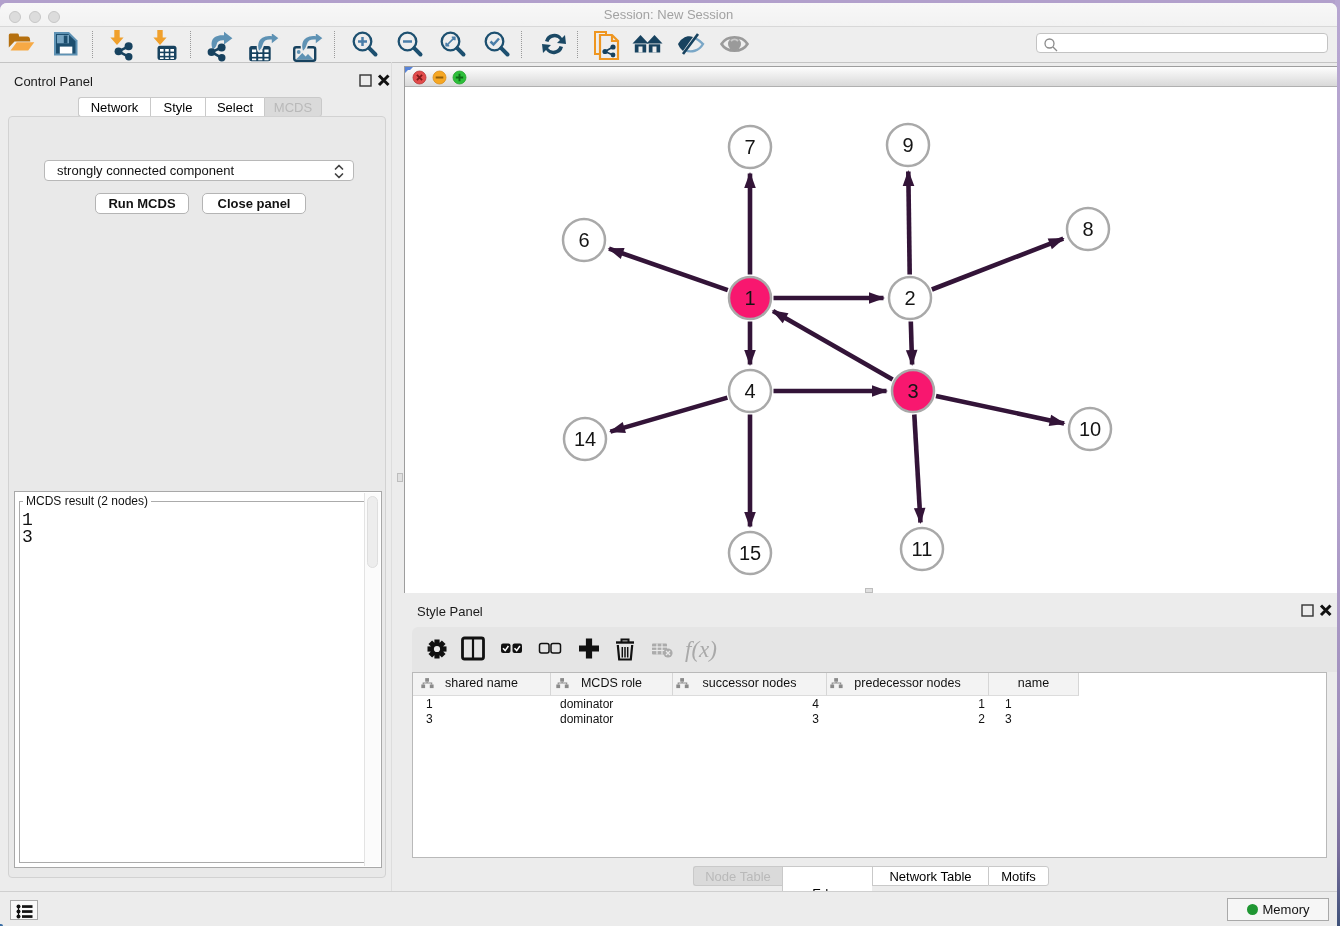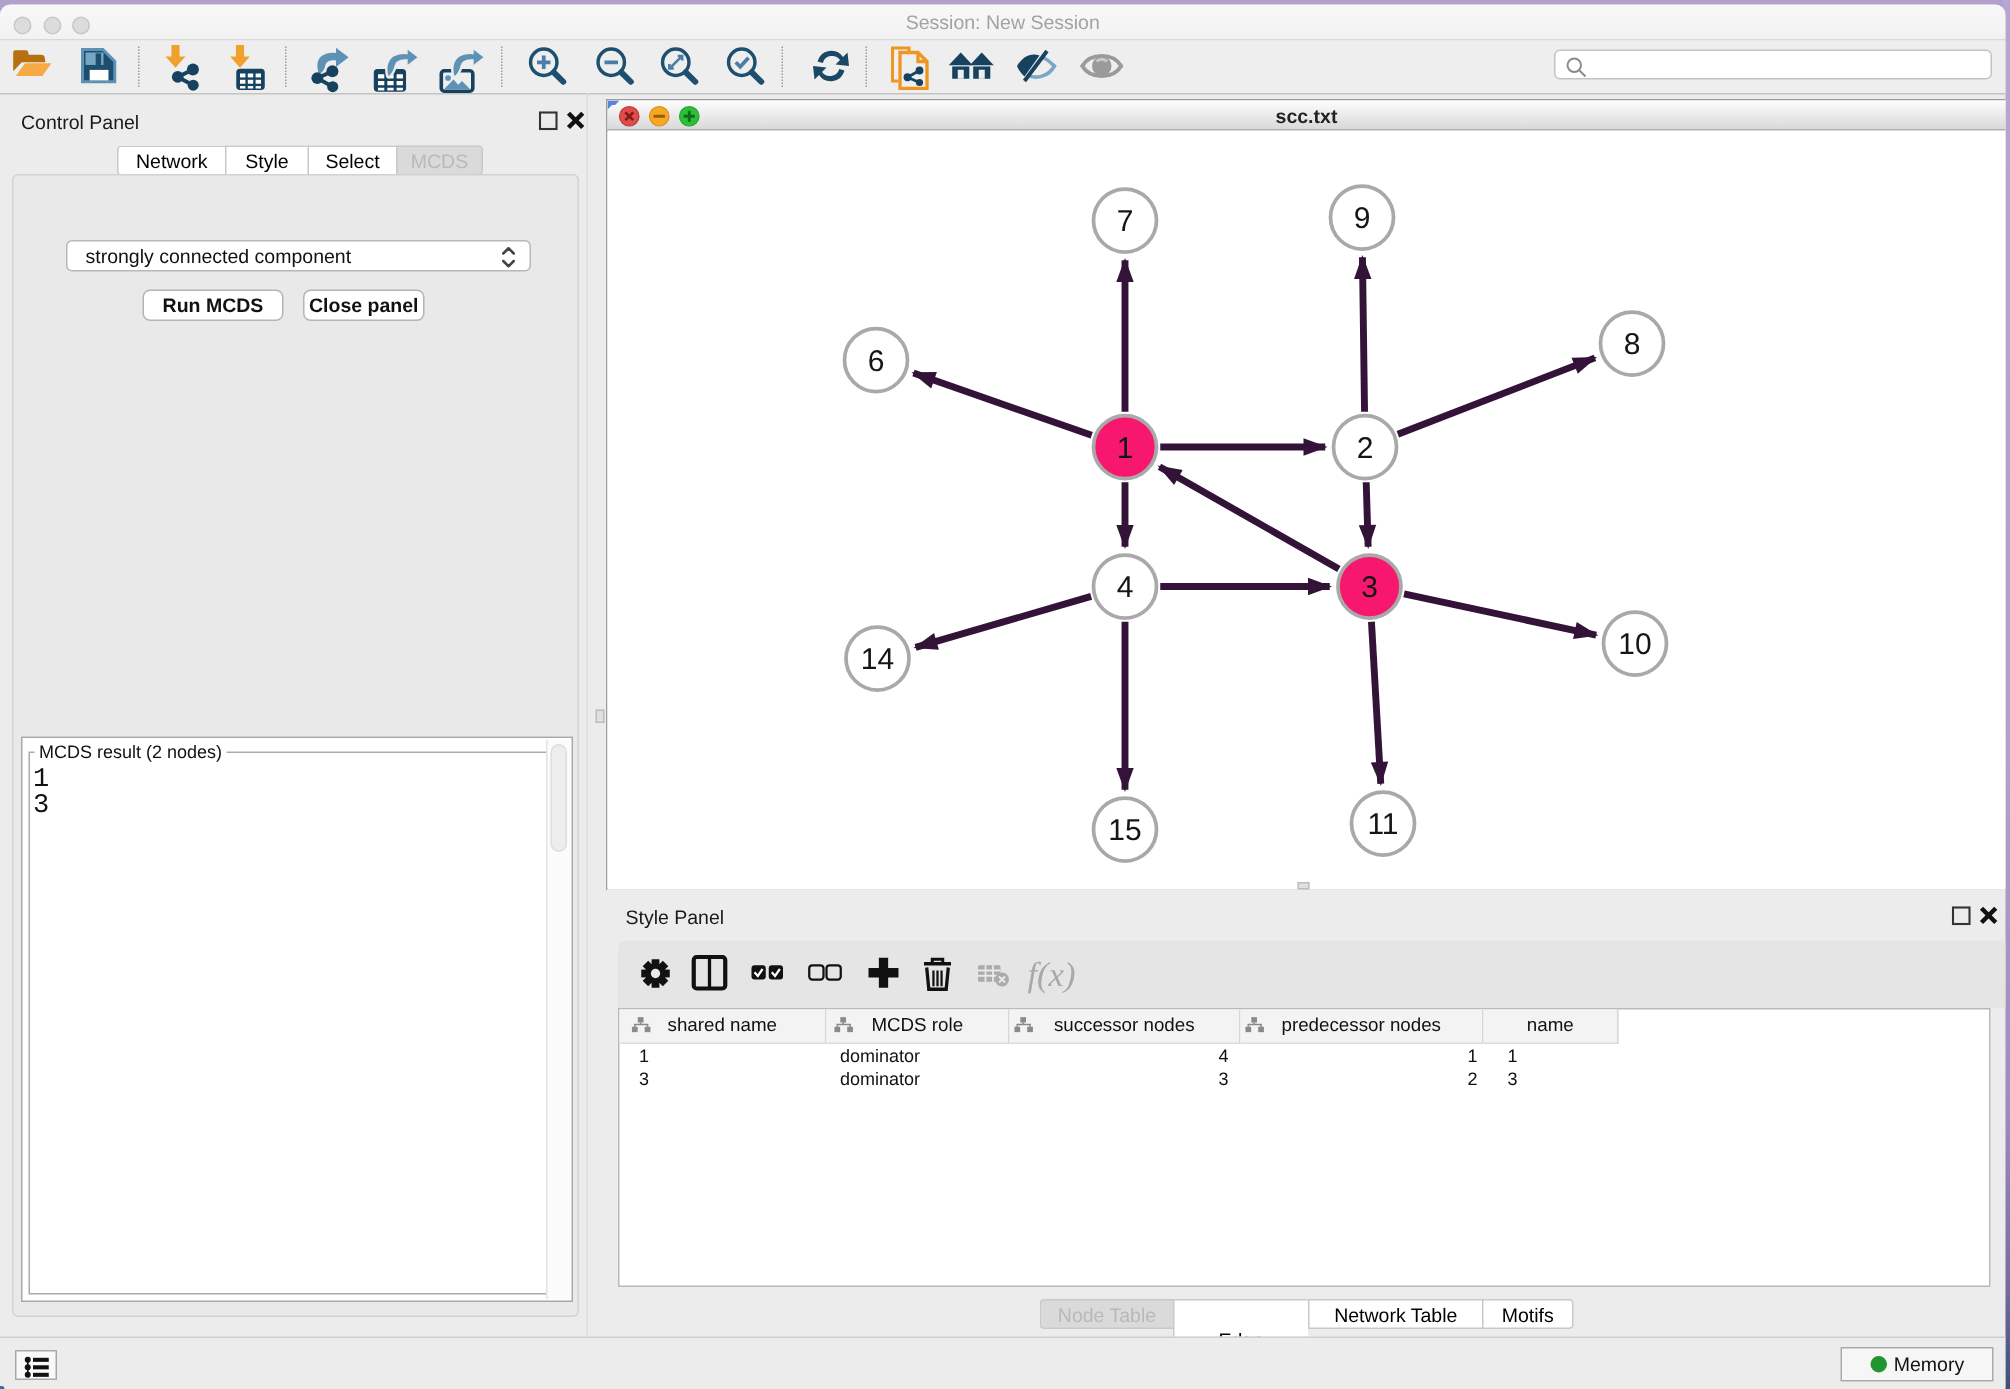--- a/index.html
+++ b/index.html
@@ -257,42 +257,41 @@
           <div class="tab" style="width:59px;padding:0">Select</div>
           <div class="tab sel" style="width:58px;padding:0">MCDS</div>
     </div>
     <div id="cpBody"></div>
     <div id="combo">strongly connected component
       <svg width="12" height="15" style="position:absolute;right:8px;top:3px" viewBox="0 0 12 15">
         <path d="M2.5,5 L6,1.5 L9.5,5 M2.5,10 L6,13.5 L9.5,10" fill="none" stroke="#444" stroke-width="1.7" stroke-linecap="round" stroke-linejoin="round"></path>
       </svg>
     </div>
     <div class="cbtn" style="left:95px;width:94px">Run MCDS</div>
-    <div class="cbtn" style="left:202px;width:81px">Close panel</div>
+    <div class="cbtn" style="left:202px;width:104px">Close panel</div>
     <div id="resWrap">
       <div id="resBorder"></div>
       <div id="resLegend">MCDS result (2 nodes)</div>
       <div id="resText">1<br>3</div>
       <div id="resSb">
             <div style="position:absolute;left:2px;top:3px;width:11px;height:72px;background:#ededed;border:1px solid #dedede;border-radius:6px"></div>
           </div>
     </div>
   </div>
 
   <div id="net">
     <div id="netTitle">
       <svg style="position:absolute;left:7px;top:3px" width="62" height="15" viewBox="0 0 62 15">
         <circle cx="7.5" cy="7.5" r="6.5" fill="#e24b4b" stroke="#b83a3a" stroke-width="0.8"></circle>
         <path d="M4.9,4.9 l5.2,5.2 M10.1,4.9 l-5.2,5.2" stroke="#7e1a1a" stroke-width="1.8"></path>
         <circle cx="27.5" cy="7.5" r="6.5" fill="#f6a723" stroke="#d98f1d" stroke-width="0.8"></circle>
         <path d="M23.7,7.5 h7.6" stroke="#925f0a" stroke-width="1.9"></path>
         <circle cx="47.5" cy="7.5" r="6.5" fill="#2dbf3a" stroke="#27a32f" stroke-width="0.8"></circle>
         <path d="M43.8,7.5 h7.4 M47.5,3.8 v7.4" stroke="#0e6b18" stroke-width="1.9"></path>
       </svg>
-      <div class="t">scc.txt</div>
     </div>
     <svg style="position:absolute;left:0;top:0" width="8" height="8" viewBox="0 0 8 8">
       <path d="M0,0 h8 l-3,3 h-2 l-3,3 z" fill="#3b6fd4" opacity="0.85"></path>
     </svg>
     <div id="canvas">
       <svg id="graph" width="932" height="505" viewBox="0 0 932 505">
 <defs>
               <marker id="arr" markerWidth="18" markerHeight="14" refX="15.5" refY="7" orient="auto" markerUnits="userSpaceOnUse">
                 <path d="M1,1.2 L17,7 L1,12.8 Z" fill="#331438"></path>
               </marker>

